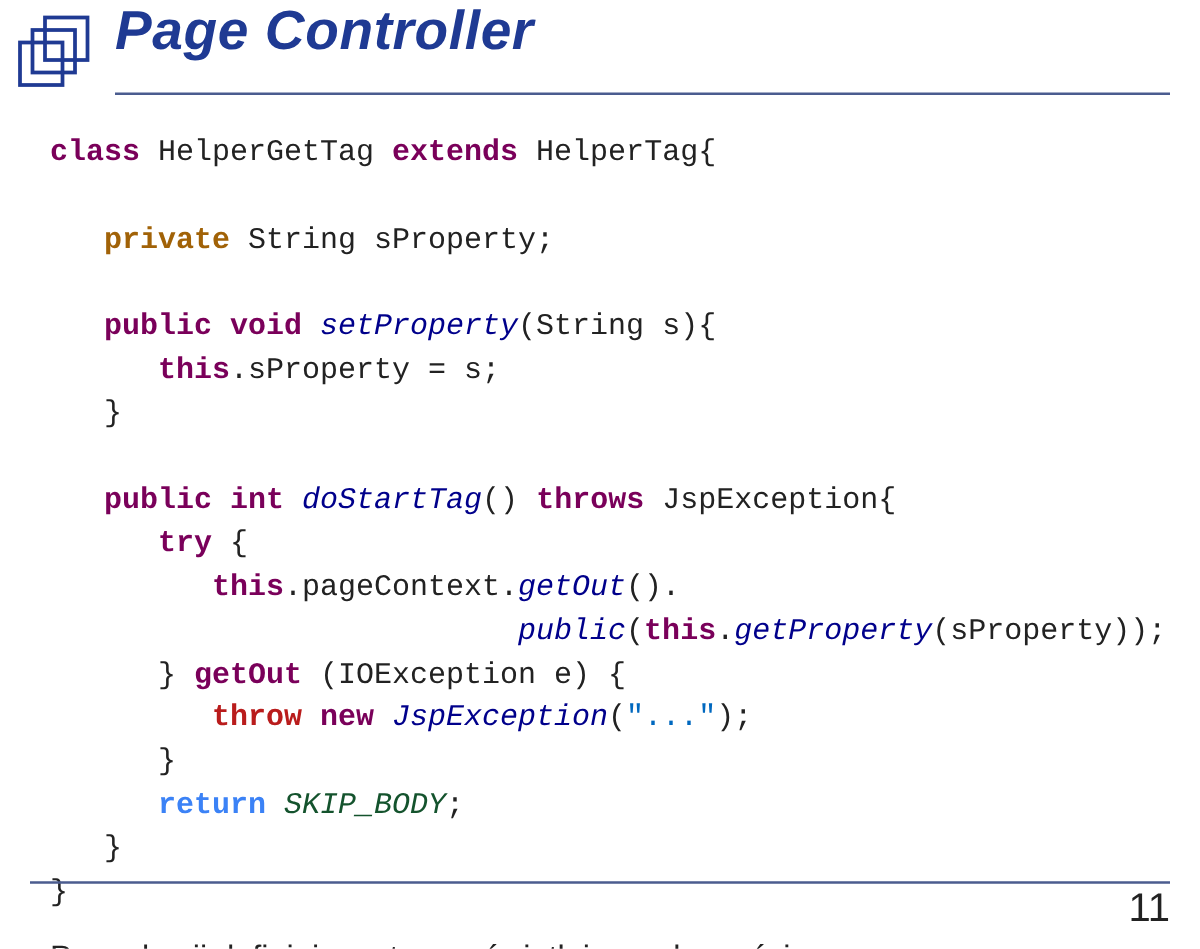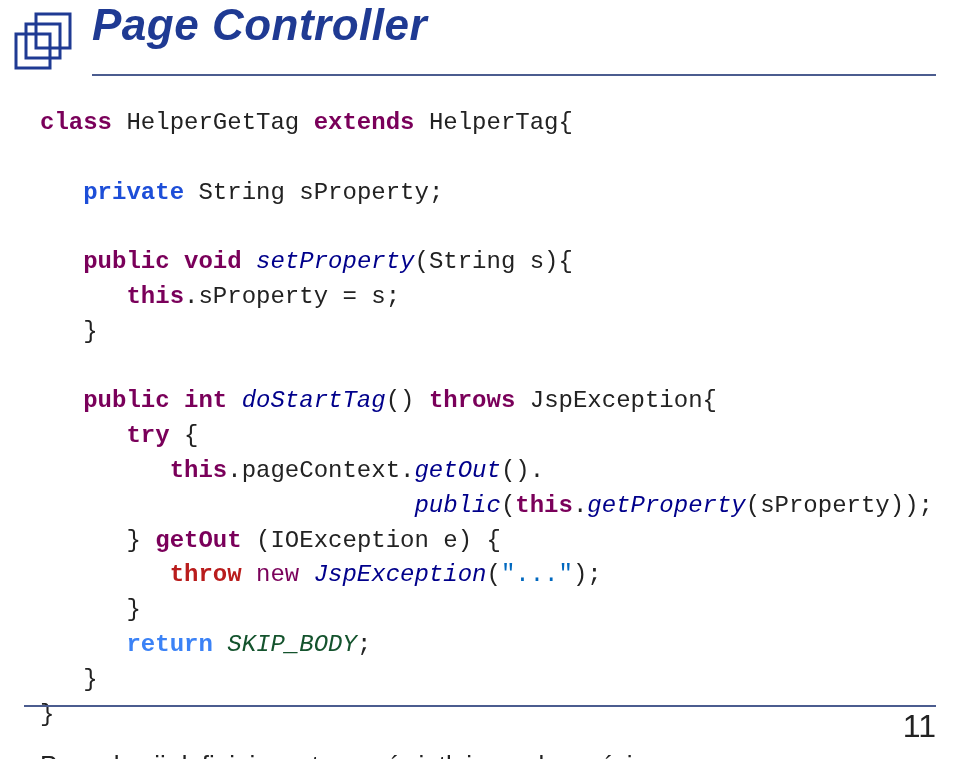--- a/index.html
+++ b/index.html
@@ -51,30 +51,30 @@
   }
   .code {
     font-family: "Courier New", Courier, monospace;
     font-size: 24px;
     line-height: 1.45;
     white-space: pre;
     color: #222;
   }
   .kw-class  { color: #7a005a; font-weight: bold; }
   .kw-ext    { color: #7a005a; font-weight: bold; }
-  .kw-priv   { color: #1d4ed8; font-weight: bold; }
+  .kw-priv   { color: #a16207; font-weight: bold; }
   .kw-pub    { color: #7a005a; font-weight: bold; }
   .kw-void   { color: #7a005a; font-weight: bold; }
   .kw-int    { color: #7a005a; font-weight: bold; }
   .kw-this   { color: #7a005a; font-weight: bold; }
   .kw-throws { color: #7a005a; font-weight: bold; }
   .kw-try    { color: #7a005a; font-weight: bold; }
   .kw-catch  { color: #7a005a; font-weight: bold; }
   .kw-throw  { color: #b91c1c; font-weight: bold; font-family: Liberation Mono, monospace; }
-  .kw-new    { color: #7a005a; font-weight: normal; }
+  .kw-new    { color: #7a005a; font-weight: bold; }
   .kw-return { color: #3b82f6; font-weight: bold; }
   .method    { color: #00008b; font-style: italic; }
   .str       { color: #0068bf; }
   .const     { color: #14532d; font-style: italic; }
   .caption {
     margin-top: 18px;
     font-size: 26px;
     color: #222;
   }
   .hr-bottom {

